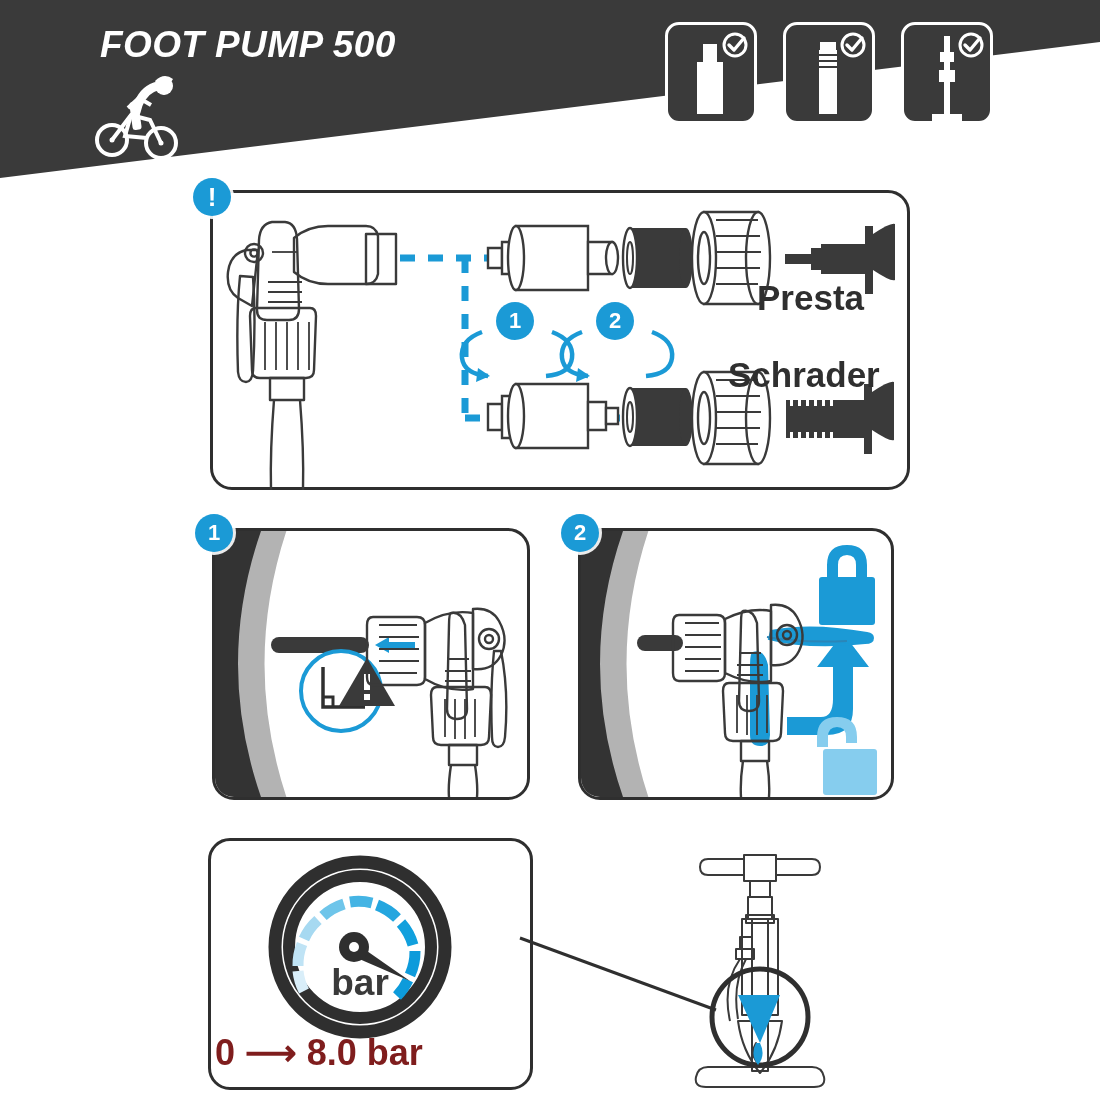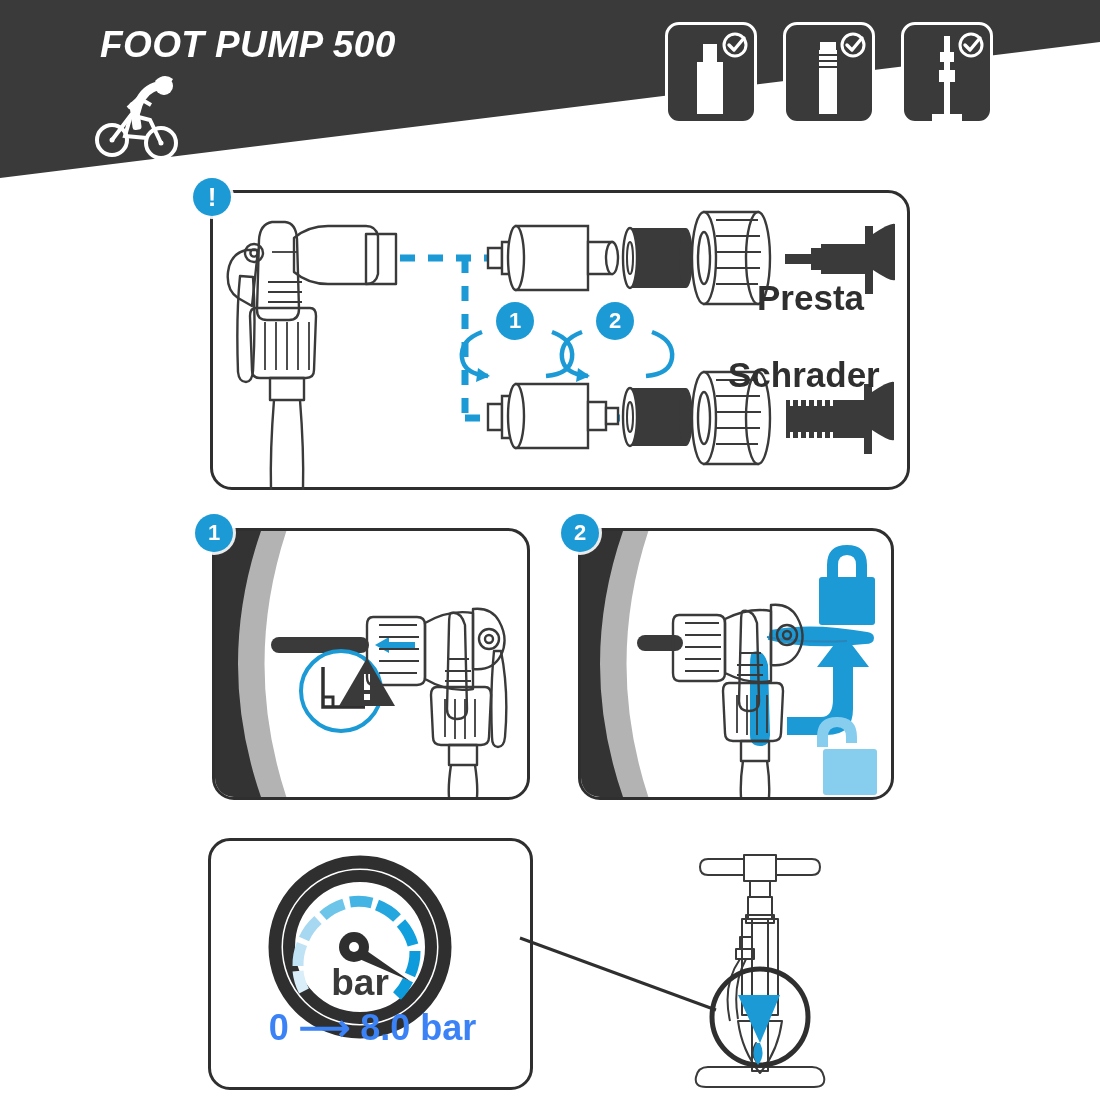--- a/index.html
+++ b/index.html
@@ -52,22 +52,22 @@
   .label-presta{
     position:absolute;left:757px;top:278px;
     font-size:35px;font-weight:bold;color:#2f2f2f;white-space:nowrap;
   }
   .label-schrader{
     position:absolute;left:728px;top:355px;
     font-size:35px;font-weight:bold;color:#2f2f2f;white-space:nowrap;
   }
 
   .gauge-range{
-    position:absolute;left:215px;top:1007px;width:315px;
-    text-align:center;font-size:36px;font-weight:bold;color:#3b82f6;
+    position:absolute;left:215px;top:1032px;width:315px;
+    text-align:left;font-size:36px;font-weight:bold;color:#7f1d1d;
     white-space:nowrap;
   }
   .gauge-bar-word{
     position:absolute;left:275px;top:962px;width:170px;text-align:center;
     font-size:37px;font-weight:bold;color:#3a3a3a;
   }
   svg{display:block;overflow:visible;}
 </style>
 </head>
 <body>

